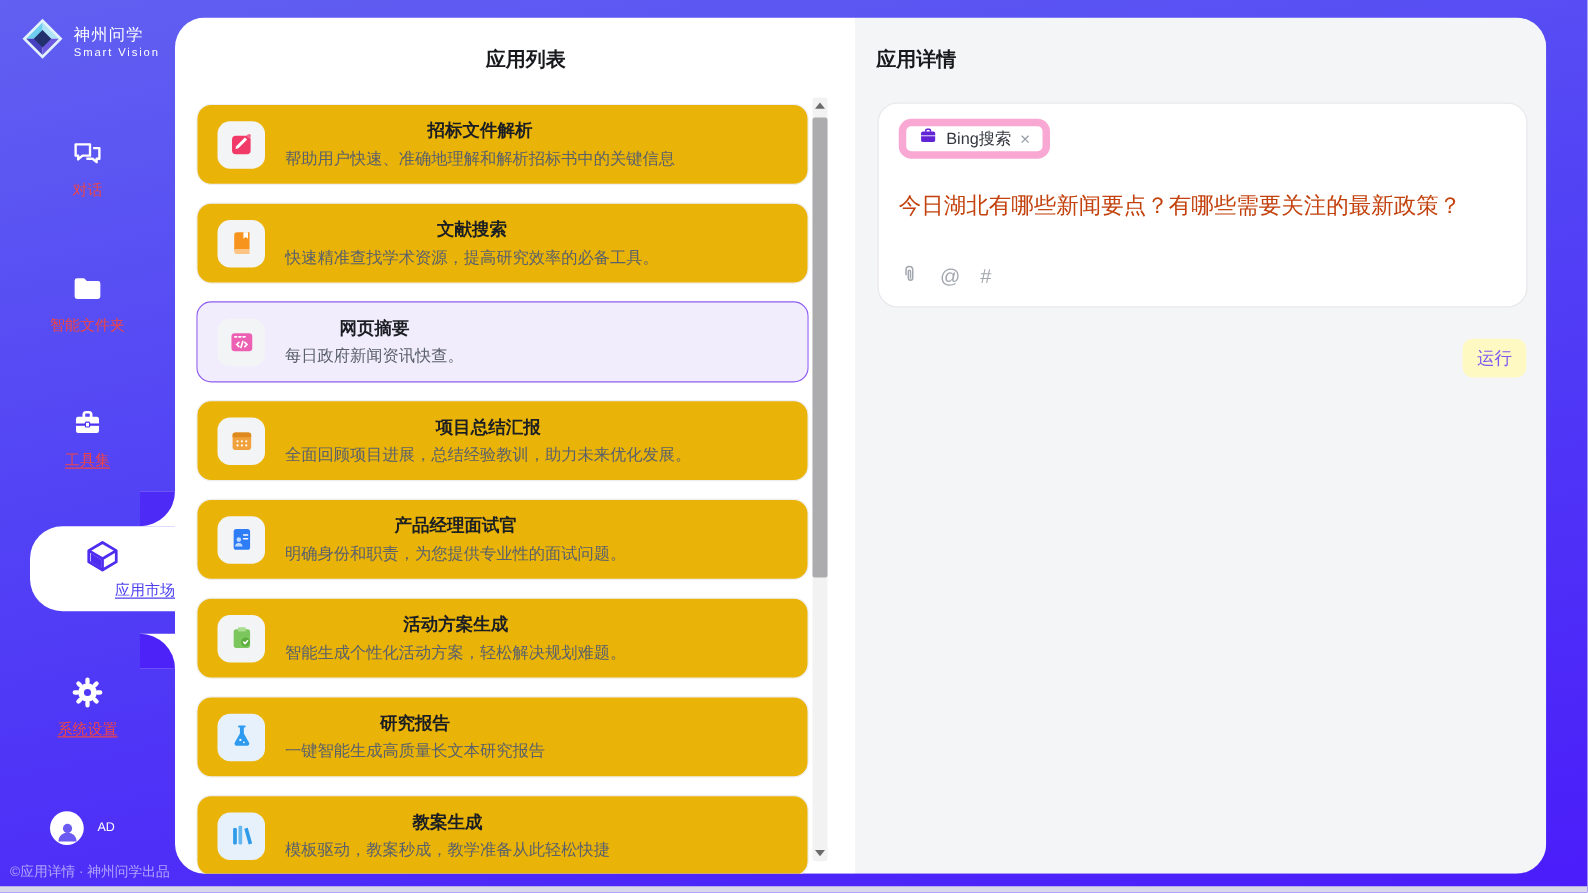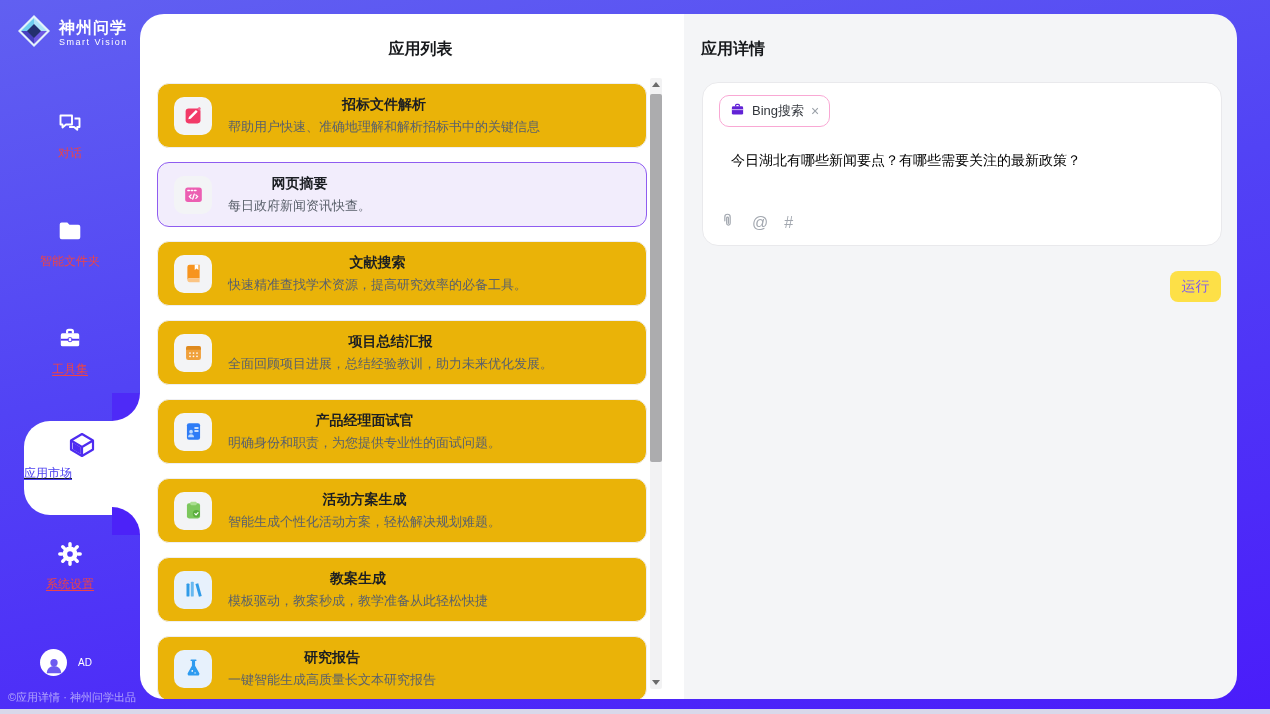--- a/index.html
+++ b/index.html
@@ -7,29 +7,29 @@
   body {
     font-family:"Liberation Sans","DejaVu Sans",sans-serif;
     background:linear-gradient(168deg,#6160F1 0%,#5243F5 42%,#4A1CFA 100%);
     position:relative; color:#1b1e23;
   }
   .window-edge { position:absolute; left:0; right:0; bottom:0; height:5px; background:#D9D8EA; z-index:50; }
 
   
   .sidebar { position:absolute; left:0; top:0; width:140px; height:714px; z-index:5; }
   .logo { position:absolute; top:13px; left:16px; display:flex; align-items:center; gap:7px; }
-  .logo-name { color:#fff; font-size:16px; font-weight:700; letter-spacing:1px; line-height:18px; }
+  .logo-name { color:#fff; font-size:13px; font-weight:400; letter-spacing:1px; line-height:18px; }
   .logo-sub { color:#fff; font-size:9px; letter-spacing:1.5px; line-height:11px; }
   .nav-item { position:absolute; left:0; width:140px; text-align:center; cursor:pointer; }
   .nav-icon { display:block; margin:0 auto 7px; width:26px; height:26px; }
   .nav-label { color:#ef4444; font-size:12px; }
   .u { text-decoration:underline; text-underline-offset:2px; }
 
-  .active-tab { position:absolute; left:24px; right:0; top:421px; height:94px; background:#fff;
-    border-radius:26px 0 0 26px; text-align:left; padding-top:10px; cursor:pointer;text-decoration:underline; }
+  .active-tab { position:absolute; left:24px; right:0; top:421px; height:68px; background:#fff;
+    border-radius:26px 0 0 26px; text-align:right; padding-top:10px; cursor:pointer; }
   .active-tab .nav-icon { width:28px; height:28px; margin-bottom:4px; }
   .active-tab .nav-label { color:#4B3FF0; }
   .curve { position:absolute; right:0; width:28px; height:28px; background:#fff; }
   .curve i { display:block; width:100%; height:100%; }
   .curve-top { top:393px; } .curve-top i { background:#4E2AF7; border-bottom-right-radius:28px; }
   .curve-bottom { top:507px; } .curve-bottom i { background:#4C22F8; border-top-right-radius:28px; }
 
   .user-row { position:absolute; left:40px; top:649px; display:flex; align-items:center; gap:11px; }
   .avatar { width:27px; height:27px; border-radius:50%; background:#fff; display:flex; align-items:flex-end; justify-content:center; overflow:hidden; }
   .user-name { color:#fff; font-size:10px; }
@@ -56,28 +56,28 @@
   .scrollbar { position:absolute; top:64px; bottom:10px; right:22px; width:12px; background:#F2F2F3; border-radius:2px; }
   .sb-arrow { position:absolute; left:2px; width:8px; height:8px; }
   .sb-up { top:4px; border-left:4px solid transparent; border-right:4px solid transparent; border-bottom:5px solid #6b6b6b; height:0; width:0; }
   .sb-down { bottom:4px; border-left:4px solid transparent; border-right:4px solid transparent; border-top:5px solid #6b6b6b; height:0; width:0; }
   .sb-thumb { position:absolute; left:0; top:16px; width:12px; height:368px; background:#ACACAE; border-radius:2px; }
 
   
   .compose-card { margin:25px 15px 0 18px; height:164px; background:#fff; border:1px solid #E9E9EC;
     border-radius:16px; position:relative; padding:12px 16px; }
   .chip { display:inline-flex; align-items:center; gap:7px; height:32px; padding:0 10px;
-    border:1px solid #f9a8d4; border-radius:10px; background:#fff; cursor:pointer; }
+    border:6px solid #f9a8d4; border-radius:10px; background:#fff; cursor:pointer; }
   .chip-label { font-size:13px; color:#33373D; }
   .chip-close { font-size:14px; color:#9AA0A8; cursor:pointer; line-height:1; }
-  .prompt { margin-top:25px; font-size:14px; color:#000000;margin-left:12px; }
+  .prompt { margin-top:25px; font-size:18px; color:#c2410c; }
   .compose-tools { position:absolute; left:16px; bottom:12px; display:flex; align-items:center; gap:16px; color:#A3A8B0; }
   .tool-glyph { font-size:16px; line-height:16px; }
   .run-row { display:flex; justify-content:flex-end; margin:25px 16px 0 0; }
-  .run-btn { width:51px; height:31px; border:none; border-radius:8px; background:#fde047; color:#7C5AF0;
+  .run-btn { width:51px; height:31px; border:none; border-radius:8px; background:#fef9c3; color:#7C5AF0;
     font-size:14px; font-family:inherit; cursor:pointer; }
 </style>
 </head>
 <body>
 
 <div class="sidebar">
 
   <div class="logo">
     <span>
       <svg width="36" height="36" viewBox="0 0 36 36">
@@ -182,48 +182,48 @@
             <path d="M8.8 15.6l8-8-2-2-8 8-.7 2.7z" fill="#fff"></path>
             <path d="M16.2 4.2l2.4 2.4 1.2-1.2a1.3 1.3 0 00-2.4-2.4z" fill="#F56C92"></path>
           </svg>
         </span>
         <span class="card-text">
           <div class="card-title">招标文件解析</div>
           <div class="card-desc">帮助用户快速、准确地理解和解析招标书中的关键信息</div>
         </span>
       </div>
 
+      <div class="card">
+        <span class="app-icon">
+          <svg viewBox="0 0 24 24" width="21" height="21">
+            <path d="M5 4.6A2.6 2.6 0 017.6 2H19v15.4H7.6A2.6 2.6 0 005 20z" fill="#F7941D"></path>
+            <path d="M13.4 2h4.2v6l-2.1-1.7L13.4 8z" fill="#fff"></path>
+            <path d="M5 20a2.6 2.6 0 012.6-2.6H19V22H7.6A2.6 2.6 0 015 20z" fill="#FBC483"></path>
+          </svg>
+        </span>
+        <span class="card-text">
+          <div class="card-title">文献搜索</div>
+          <div class="card-desc">快速精准查找学术资源，提高研究效率的必备工具。</div>
+        </span>
+      </div>
+
       <div class="card selected">
         <span class="app-icon">
           <svg viewBox="0 0 24 24" width="21" height="21">
             <rect x="2.5" y="4" width="19" height="16.5" rx="3" fill="#EC5FB2"></rect>
             <g stroke="#fff" stroke-width="1.5" stroke-linecap="round">
               <path d="M5.5 7.4h1.8M9.3 7.4h1.8M13.1 7.4h1.8"></path>
               <path d="M9.3 12.4l-2 2 2 2M14.7 12.4l2 2-2 2" fill="none"></path>
               <path d="M12.9 11.6l-1.8 5.6" fill="none"></path>
             </g>
           </svg>
         </span>
         <span class="card-text">
           <div class="card-title">网页摘要</div>
           <div class="card-desc">每日政府新闻资讯快查。</div>
-        </span>
-      </div>
-
-      <div class="card">
-        <span class="app-icon">
-          <svg viewBox="0 0 24 24" width="21" height="21">
-            <path d="M5 4.6A2.6 2.6 0 017.6 2H19v15.4H7.6A2.6 2.6 0 005 20z" fill="#F7941D"></path>
-            <path d="M13.4 2h4.2v6l-2.1-1.7L13.4 8z" fill="#fff"></path>
-            <path d="M5 20a2.6 2.6 0 012.6-2.6H19V22H7.6A2.6 2.6 0 015 20z" fill="#FBC483"></path>
-          </svg>
-        </span>
-        <span class="card-text">
-          <div class="card-title">文献搜索</div>
-          <div class="card-desc">快速精准查找学术资源，提高研究效率的必备工具。</div>
         </span>
       </div>
 
       <div class="card">
         <span class="app-icon">
           <svg viewBox="0 0 24 24" width="21" height="21">
             <rect x="3.5" y="4.5" width="17" height="16" rx="2.6" fill="#F0A13C"></rect>
             <path d="M3.5 7.1A2.6 2.6 0 016.1 4.5h11.8a2.6 2.6 0 012.6 2.6v1.7h-17z" fill="#DE8A1F"></path>
             <g fill="#fff" opacity=".95">
               <circle cx="8" cy="12.6" r="1"></circle>
@@ -269,43 +269,43 @@
         </span>
         <span class="card-text">
           <div class="card-title">活动方案生成</div>
           <div class="card-desc">智能生成个性化活动方案，轻松解决规划难题。</div>
         </span>
       </div>
 
       <div class="card">
         <span class="app-icon blue-bg">
           <svg viewBox="0 0 24 24" width="21" height="21">
-            <rect x="4" y="5" width="3.4" height="15" rx="1" fill="#2F9BE8"></rect>
-            <rect x="8.9" y="3" width="3.4" height="17" rx="1" fill="#67B8F0"></rect>
-            <path d="m14.2 5.8 3.2-.9 4 14.4-3.2.9z" fill="#2F9BE8"></path>
-          </svg>
-        </span>
-        <span class="card-text">
-          <div class="card-title">教案生成</div>
-          <div class="card-desc">模板驱动，教案秒成，教学准备从此轻松快捷</div>
-        </span>
-      </div>
-
-      <div class="card">
-        <span class="app-icon blue-bg">
-          <svg viewBox="0 0 24 24" width="21" height="21">
             <path d="M10.2 3h3.6v5.9l4.7 8.2a2 2 0 01-1.7 3H7.2a2 2 0 01-1.7-3l4.7-8.2z" fill="#2E9BF0"></path>
             <path d="M9.4 2.6h5.2" stroke="#2E9BF0" stroke-width="1.8" stroke-linecap="round"></path>
             <circle cx="10.6" cy="14.8" r="1" fill="#fff"></circle>
               <circle cx="13.8" cy="17" r=".8" fill="#fff"></circle>
           </svg>
         </span>
         <span class="card-text">
           <div class="card-title">研究报告</div>
           <div class="card-desc">一键智能生成高质量长文本研究报告</div>
+        </span>
+      </div>
+
+      <div class="card">
+        <span class="app-icon blue-bg">
+          <svg viewBox="0 0 24 24" width="21" height="21">
+            <rect x="4" y="5" width="3.4" height="15" rx="1" fill="#2F9BE8"></rect>
+            <rect x="8.9" y="3" width="3.4" height="17" rx="1" fill="#67B8F0"></rect>
+            <path d="m14.2 5.8 3.2-.9 4 14.4-3.2.9z" fill="#2F9BE8"></path>
+          </svg>
+        </span>
+        <span class="card-text">
+          <div class="card-title">教案生成</div>
+          <div class="card-desc">模板驱动，教案秒成，教学准备从此轻松快捷</div>
         </span>
       </div>
     </div>
 
     <div class="scrollbar">
       <span class="sb-arrow sb-up"></span>
       <span class="sb-thumb"></span>
       <span class="sb-arrow sb-down"></span>
     </div>
   </div>

